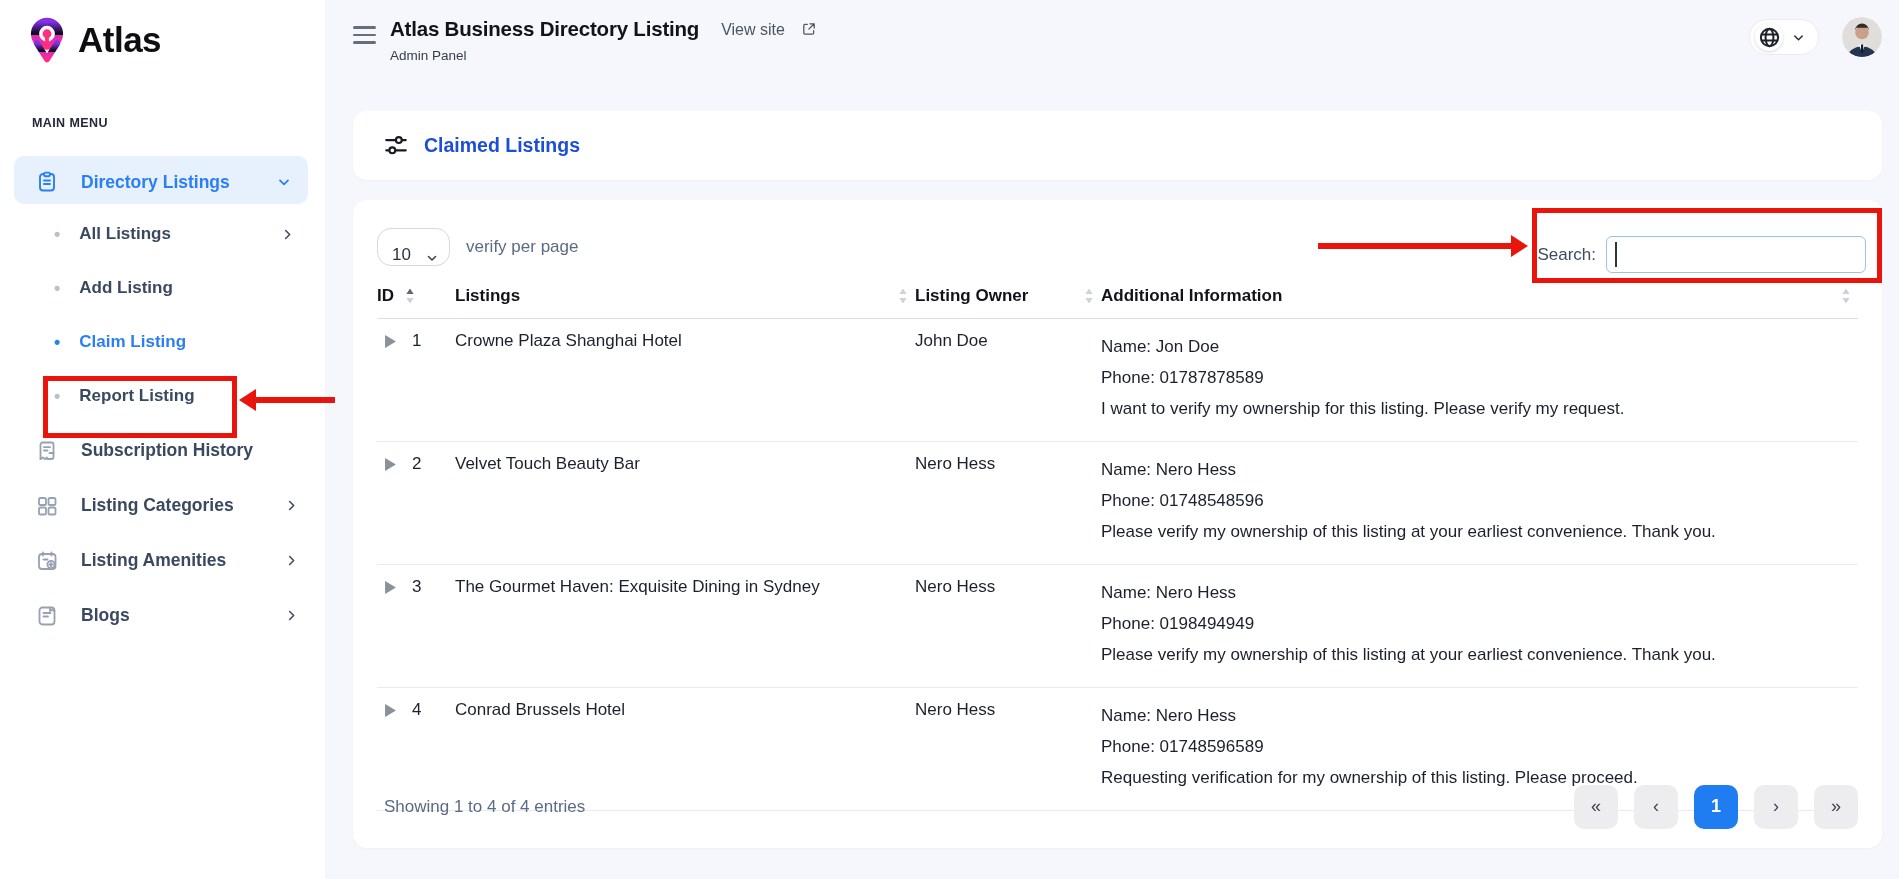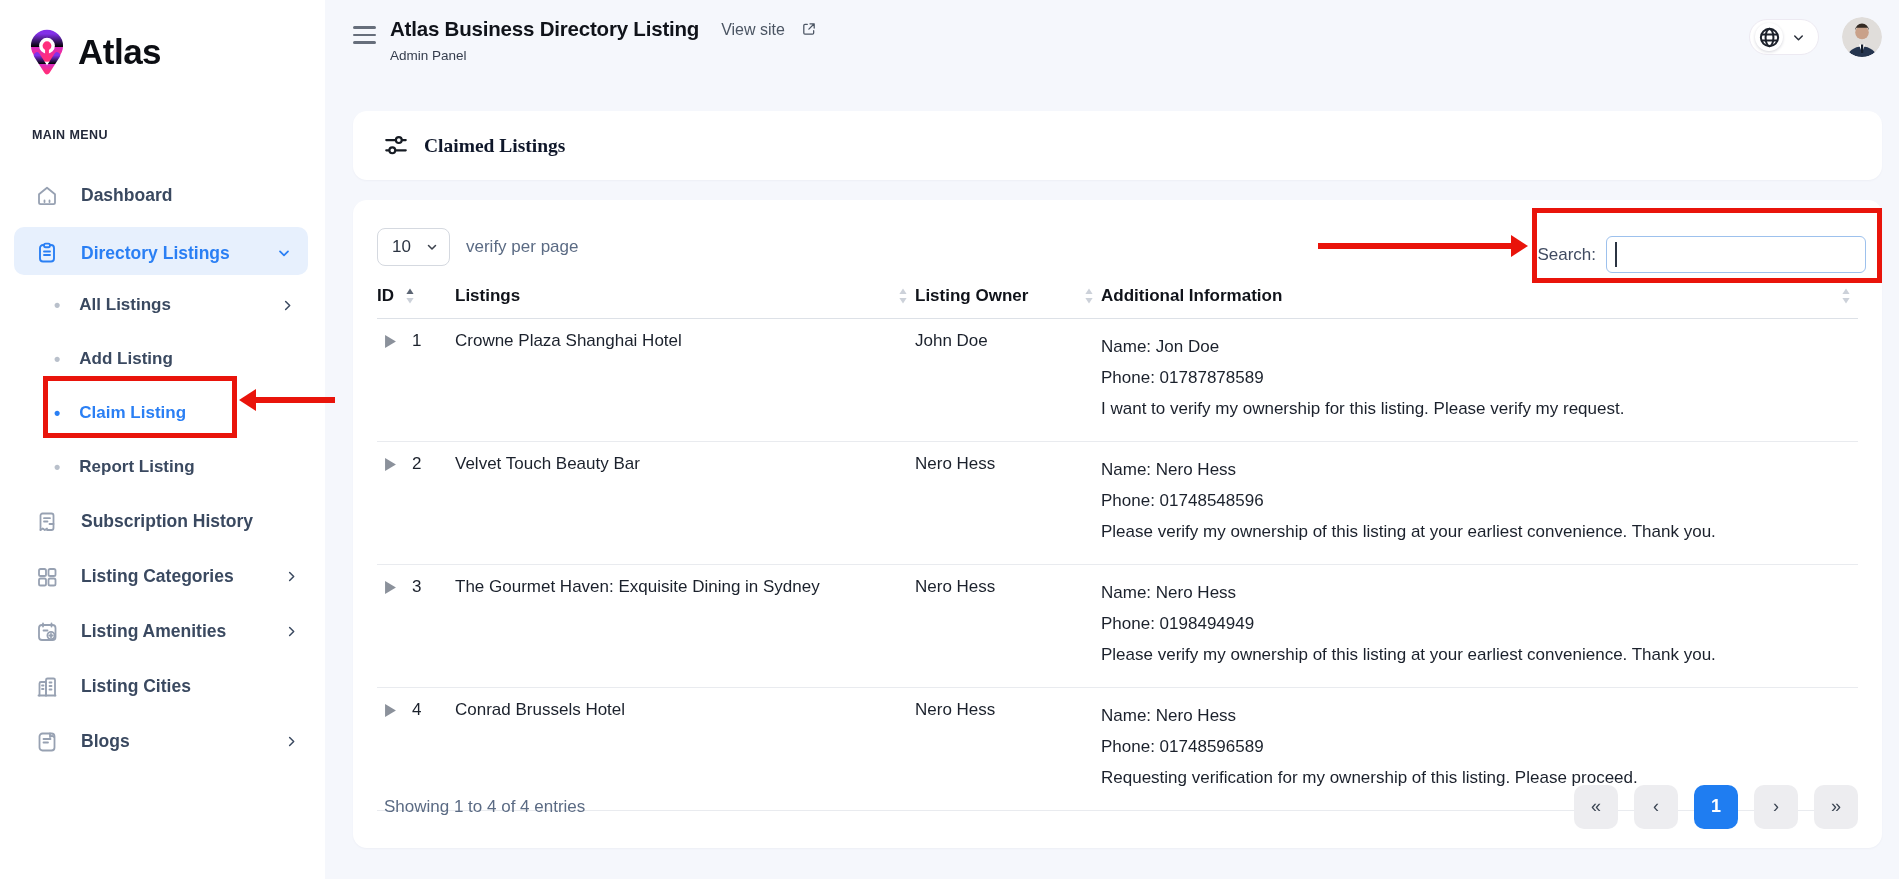--- a/index.html
+++ b/index.html
@@ -6,21 +6,21 @@
   html,body { width:1899px; height:879px; }
   body {
     font-family:"Liberation Sans","DejaVu Sans",sans-serif;
     background:#f5f7fc; color:#181d26; overflow:hidden; position:relative;
   }
   
   .sidebar {
     position:absolute; left:0; top:0; width:325px; height:879px;
     background:#ffffff; z-index:2;
   }
-  .brand { display:flex; align-items:center; gap:8px; padding:16px 0 0 24px;margin-top:12px; }
+  .brand { display:flex; align-items:center; gap:8px; padding:16px 0 0 24px; }
   .brand-name { font-size:35px; font-weight:700; color:#0c0e13; letter-spacing:-0.5px; }
   .menu-label { margin:52px 0 0 32px; font-size:12.5px; font-weight:700; color:#23293a; letter-spacing:0.4px; }
   .nav { margin-top:26px; }
   .nav-item {
     height:55px; display:flex; align-items:center; gap:21px;
     padding:0 26px 0 34px; cursor:pointer;
     color:#3a4960; font-size:17.5px; font-weight:600;
   }
   .nav-item .ico { width:26px; height:26px; color:#97a1b2; display:flex; align-items:center; justify-content:center; flex:0 0 26px; }
   .nav-item .chev { margin-left:auto; color:#3a4960; display:flex; }
@@ -51,26 +51,26 @@
   .lang-pill {
     display:flex; align-items:center; gap:8px; background:#ffffff;
     border:1px solid #edeaf2; border-radius:18px; height:36px; padding:0 12px 0 5px; cursor:pointer;
   }
   .lang-globe { width:28px; height:28px; border-radius:50%; background:#fff; box-shadow:0 1px 3px rgba(30,30,60,.18); display:flex; align-items:center; justify-content:center; color:#1c212b; }
   .lang-pill .chev { color:#2a2f3a; display:flex; }
   .avatar { width:40px; height:40px; border-radius:50%; overflow:hidden; cursor:pointer; flex:0 0 40px; }
   
   .card { background:#ffffff; border-radius:14px; box-shadow:0 1px 2px rgba(40,50,90,.04); }
   .panel-head { height:69px; display:flex; align-items:center; gap:15px; padding:0 30px; }
-  .panel-title { font-size:19.5px; font-weight:700; color:#0f172a;font-family:Liberation Serif, serif; }
+  .panel-title { font-size:19.5px; font-weight:700; color:#1d4ed8; }
   .table-card { margin-top:20px; height:648px; position:relative; }
   .controls { display:flex; align-items:center; padding:28px 24px 20px 24px; }
   .select-box {
-    width:73px; height:38px; border:1px solid #d5d9e0; border-radius:8px;
-    display:flex; align-items:center; padding:0 10px 0 14px; cursor:pointer; background:#fff;
+    width:73px; height:38px; border:1px solid #d5d9e0; border-radius:14px;
+    display:flex; align-items:flex-end; padding:0 10px 0 14px; cursor:pointer; background:#fff;
   }
   .select-box .val { font-size:17px; color:#2b3442; }
   .select-box .chev { margin-left:auto; color:#3c424d; display:flex; }
   .entries-suffix { margin-left:16px; font-size:17px; color:#5b6b84; }
   .search-wrap { position:absolute; top:36px; right:16px; display:flex; align-items:center; }
   .search-label { font-size:17px; color:#404b61; margin-right:10px; }
   .search-input-wrap { position:relative; }
   .search-input {
     width:260px; height:37px; border:1.5px solid #9dc1ed; border-radius:6px;
     font-size:16px; padding:0 10px; outline:none; background:#fff;
@@ -122,29 +122,20 @@
       <circle cx="24" cy="17.5" r="4.6" fill="#ff2e7e"></circle>
       <rect x="22" y="20" width="4" height="11" rx="2" fill="#ff2e7e"></rect>
       <path d="M13.5 27.5 L24 44 L34.5 27.5" fill="none" stroke="url(#lg1)" stroke-width="6.5" stroke-linecap="round" stroke-linejoin="round"></path>
     </svg>
     <span class="brand-name">Atlas</span>
   </div>
 
   <div class="menu-label">MAIN MENU</div>
 
   <nav class="nav">
-    <div class="nav-item">
-      <span class="ico">
-        <svg width="24" height="24" viewBox="0 0 24 24" fill="none" stroke="currentColor" stroke-width="1.8" stroke-linejoin="round" stroke-linecap="round">
-            <path d="M4 10.3 L12 3.8 L20 10.3 V18.6 A1.6 1.6 0 0 1 18.4 20.2 H5.6 A1.6 1.6 0 0 1 4 18.6 Z"></path>
-            <path d="M9.5 16.5 v1.5 M14.5 16.5 v1.5"></path>
-          </svg>
-      </span>
-      <span>Dashboard</span>
-    </div>
 
     <div class="nav-item active">
       <span class="ico">
         <svg width="24" height="24" viewBox="0 0 24 24" fill="none" stroke="currentColor" stroke-width="1.9" stroke-linecap="round" stroke-linejoin="round">
             <rect x="5" y="4" width="14" height="16.5" rx="3"></rect>
             <rect x="9" y="2.6" width="6" height="3.6" rx="1.6" fill="#e7f0fd"></rect>
             <path d="M9 10.5 h6 M9 14 h6"></path>
           </svg>
       </span>
       <span>Directory Listings</span>
@@ -219,30 +210,20 @@
           </svg>
       </span>
       <span>Listing Amenities</span>
       <span class="chev">
         <svg width="15" height="15" viewBox="0 0 24 24" fill="none" stroke="currentColor" stroke-width="2.4" stroke-linecap="round" stroke-linejoin="round">
             <path d="M9 5.5 L15.5 12 L9 18.5"></path>
           </svg>
       </span>
     </div>
 
-    <div class="nav-item">
-      <span class="ico">
-        <svg width="24" height="24" viewBox="0 0 24 24" fill="none" stroke="currentColor" stroke-width="1.8" stroke-linecap="round" stroke-linejoin="round">
-            <path d="M4.5 20.5 V8.5 a1.5 1.5 0 0 1 1.5-1.5 h5 v13.5"></path>
-            <path d="M11 20.5 V5 a1.5 1.5 0 0 1 1.5-1.5 h6 A1.5 1.5 0 0 1 20 5 v15.5"></path>
-            <path d="M7 10.5 h1.5 M7 14 h1.5 M14.5 7.5 h2 M14.5 11 h2 M14.5 14.5 h2 M3.5 20.5 h17"></path>
-          </svg>
-      </span>
-      <span>Listing Cities</span>
-    </div>
 
 
 
     <div class="nav-item">
       <span class="ico">
         <svg width="24" height="24" viewBox="0 0 24 24" fill="none" stroke="currentColor" stroke-width="1.8" stroke-linecap="round" stroke-linejoin="round">
             <rect x="4.5" y="3.5" width="15" height="17" rx="3"></rect>
             <path d="M8.5 9 h7 M8.5 12.5 h4.5 M15 3.5 v3.5 l2-1.2 2 1.2"></path>
           </svg>
       </span>

